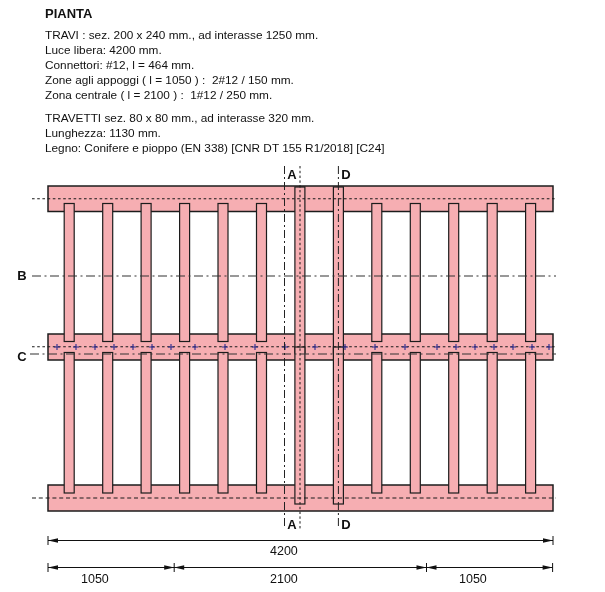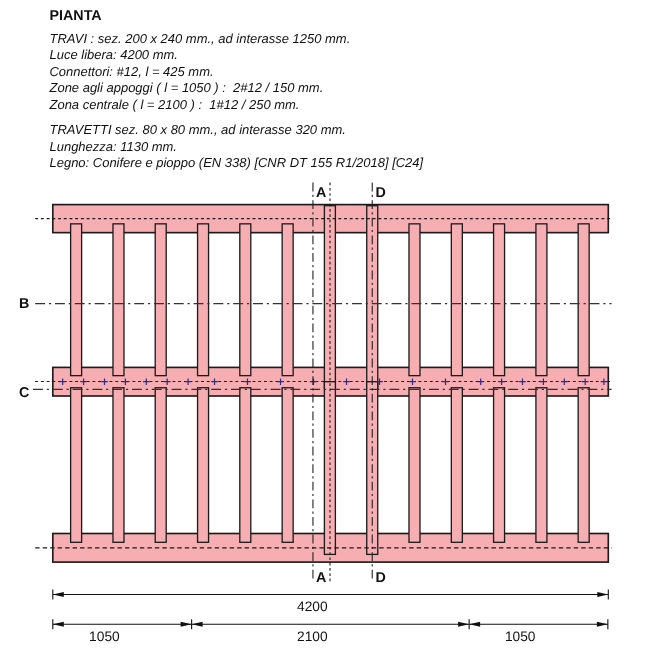--- a/index.html
+++ b/index.html
@@ -2,21 +2,21 @@
 <html><head>
 <meta charset="utf-8">
 <style>
   html,body{margin:0;padding:0;background:#ffffff;}
   #canvas{
     position:relative;width:556px;height:592px;background:#ffffff;overflow:hidden;
     font-family:"Liberation Sans",sans-serif;color:#111;
   }
   #drawing{position:absolute;left:0;top:0;}
   .note-title{position:absolute;left:45px;top:6px;font-size:13px;font-weight:bold;white-space:pre;}
-  .note-line{position:absolute;left:45px;font-size:11.8px;white-space:pre;font-style:italic;}
+  .note-line{position:absolute;left:45px;font-size:11.8px;white-space:pre;}
   .sec-label{position:absolute;width:24px;font-size:13px;font-weight:bold;text-align:center;}
   .dim-label{position:absolute;font-size:12.5px;text-align:left;}
   
   .outline{stroke:#1c1c1c;stroke-width:1.5;}
   .strip{stroke:#1c1c1c;stroke-width:1.2;}
   .dotted{stroke:#1a1a1a;stroke-width:1.1;fill:none;stroke-dasharray:2.6 2.6;}
   .dashed{stroke:#1a1a1a;stroke-width:1.1;fill:none;stroke-dasharray:4 2.8;}
   .dashdot{stroke:#333;stroke-width:1.2;fill:none;stroke-dasharray:9 3.5 2 3.5;}
   .dashdot-v{stroke:#222;stroke-width:1;fill:none;stroke-dasharray:8 3 2 3;}
   .dotted-v{stroke:#1a1a1a;stroke-width:1;fill:none;stroke-dasharray:2.4 2.4;}
@@ -101,21 +101,21 @@
     <g>
       <path class="dim" d="M566.5 354 V498"></path>
       <polygon class="dimarrow" points="566.5,354 564.2,364 568.8,364"></polygon>
       <polygon class="dimarrow" points="566.5,498 564.2,488 568.8,488"></polygon>
     </g>
   </svg>
 
   <div class="note-title">PIANTA</div>
   <div class="note-line" style="top:28px">TRAVI : sez. 200 x 240 mm., ad interasse 1250 mm.</div>
   <div class="note-line" style="top:43px">Luce libera: 4200 mm.</div>
-  <div class="note-line" style="top:58px">Connettori: #12, l = 425 mm.</div>
+  <div class="note-line" style="top:58px">Connettori: #12, l = 464 mm.</div>
   <div class="note-line" style="top:73px">Zone agli appoggi ( l = 1050 ) :  2#12 / 150 mm.</div>
   <div class="note-line" style="top:88px">Zona centrale ( l = 2100 ) :  1#12 / 250 mm.</div>
   <div class="note-line" style="top:111px">TRAVETTI sez. 80 x 80 mm., ad interasse 320 mm.</div>
   <div class="note-line" style="top:126px">Lunghezza: 1130 mm.</div>
   <div class="note-line" style="top:141px">Legno: Conifere e pioppo (EN 338) [CNR DT 155 R1/2018] [C24]</div>
 
   <div class="sec-label" style="left:280px;top:167px">A</div>
   <div class="sec-label" style="left:334px;top:167px">D</div>
   <div class="sec-label" style="left:280px;top:517px">A</div>
   <div class="sec-label" style="left:334px;top:517px">D</div>

